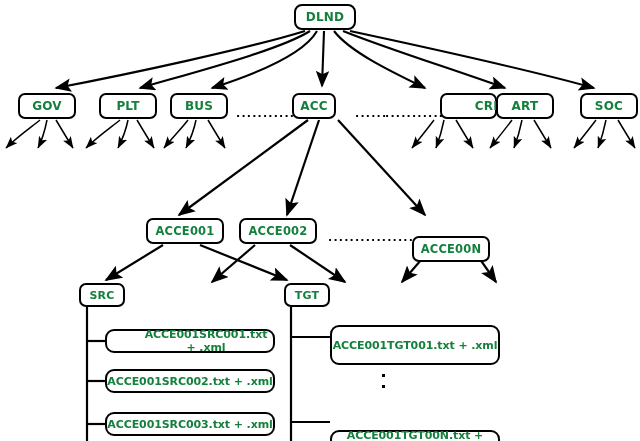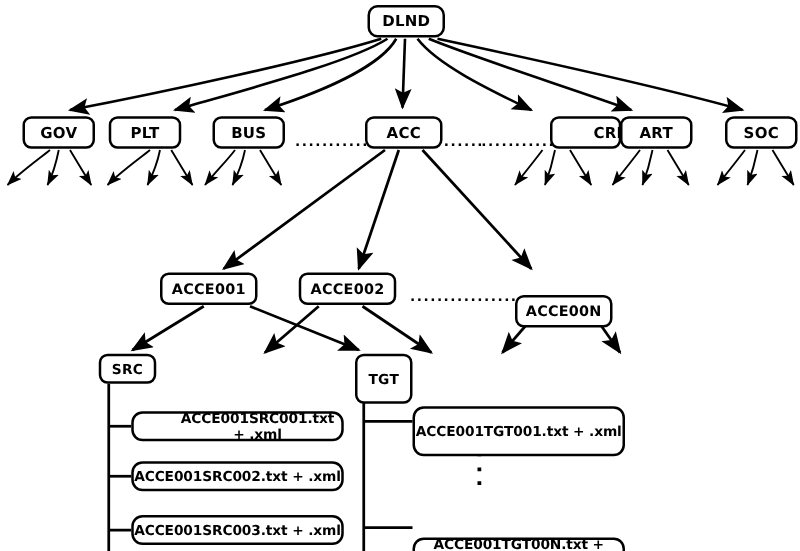--- a/index.html
+++ b/index.html
@@ -27,21 +27,21 @@
   .node {
     position: absolute;
     box-sizing: border-box;
     background: #ffffff;
     border: 2px solid #000000;
     border-radius: 7px;
     display: flex;
     align-items: center;
     justify-content: center;
     text-align: center;
-    color: #000000;
+    color: #15803d;
     font-weight: bold;
     letter-spacing: 0.2px;
     z-index: 3;
   }
   .node.lvl1 {
     font-size: 12px;
     border-radius: 8px;
   }
   .node.lvl2 {
     font-size: 12px;
@@ -164,58 +164,58 @@
     </g>
   </svg>
 
   <div class="node lvl1" style="left:294px; top:4px; width:62px; height:26px;">
     <span>DLND</span>
   </div>
 
   <div class="node lvl2" style="left:18px; top:93px; width:58px; height:26px;">
     <span>GOV</span>
   </div>
-  <div class="node lvl2" style="left:87px; top:93px; width:58px; height:26px;text-align:center;">
+  <div class="node lvl2" style="left:99px; top:93px; width:58px; height:26px;text-align:center;">
     <span>PLT</span>
   </div>
   <div class="node lvl2" style="left:170px; top:93px; width:58px; height:26px;justify-content:center;">
     <span>BUS</span>
   </div>
-  <div class="node lvl2" style="left:292px; top:93px; width:62px; height:26px;">
+  <div class="node lvl2" style="left:292px; top:93px; width:44px; height:26px;">
     <span>ACC</span>
   </div>
   <div class="node lvl2" style="left:440px; top:93px; width:57px; height:26px;padding-left:43px;">
     <span>CRM</span>
   </div>
   <div class="node lvl2" style="left:496px; top:93px; width:58px; height:26px;">
     <span>ART</span>
   </div>
   <div class="node lvl2" style="left:580px; top:93px; width:58px; height:26px;">
     <span>SOC</span>
   </div>
 
   <div class="dots" style="left:236px; top:108px;">..............</div>
   <div class="dots" style="left:355px; top:108px;">......</div>
   <div class="dots" style="left:385px; top:108px;">...........</div>
 
-  <div class="node lvl3" style="left:128px; top:218px; width:78px; height:26px;">
+  <div class="node lvl3" style="left:146px; top:218px; width:78px; height:26px;">
     <span>ACCE001</span>
   </div>
   <div class="node lvl3" style="left:239px; top:218px; width:78px; height:26px;">
     <span>ACCE002</span>
   </div>
   <div class="node lvl3" style="left:412px; top:218px; width:78px; height:26px;margin-top:18px;">
     <span>ACCE00N</span>
   </div>
   <div class="dots" style="left:328px; top:232px;">....................</div>
 
   <div class="node lvl4" style="left:79px; top:283px; width:46px; height:24px;">
     <span>SRC</span>
   </div>
-  <div class="node lvl4" style="left:284px; top:283px; width:46px; height:40px;">
+  <div class="node lvl4" style="left:284px; top:283px; width:46px; height:24px;">
     <span>TGT</span>
   </div>
 
   <div class="node file" style="left:105px; top:329px; width:170px; height:24px;padding-left:32px;">
     <span>ACCE001SRC001.txt + .xml</span>
   </div>
   <div class="node file" style="left:105px; top:369px; width:170px; height:24px;">
     <span>ACCE001SRC002.txt + .xml</span>
   </div>
   <div class="node file" style="left:105px; top:412px; width:170px; height:24px;">

